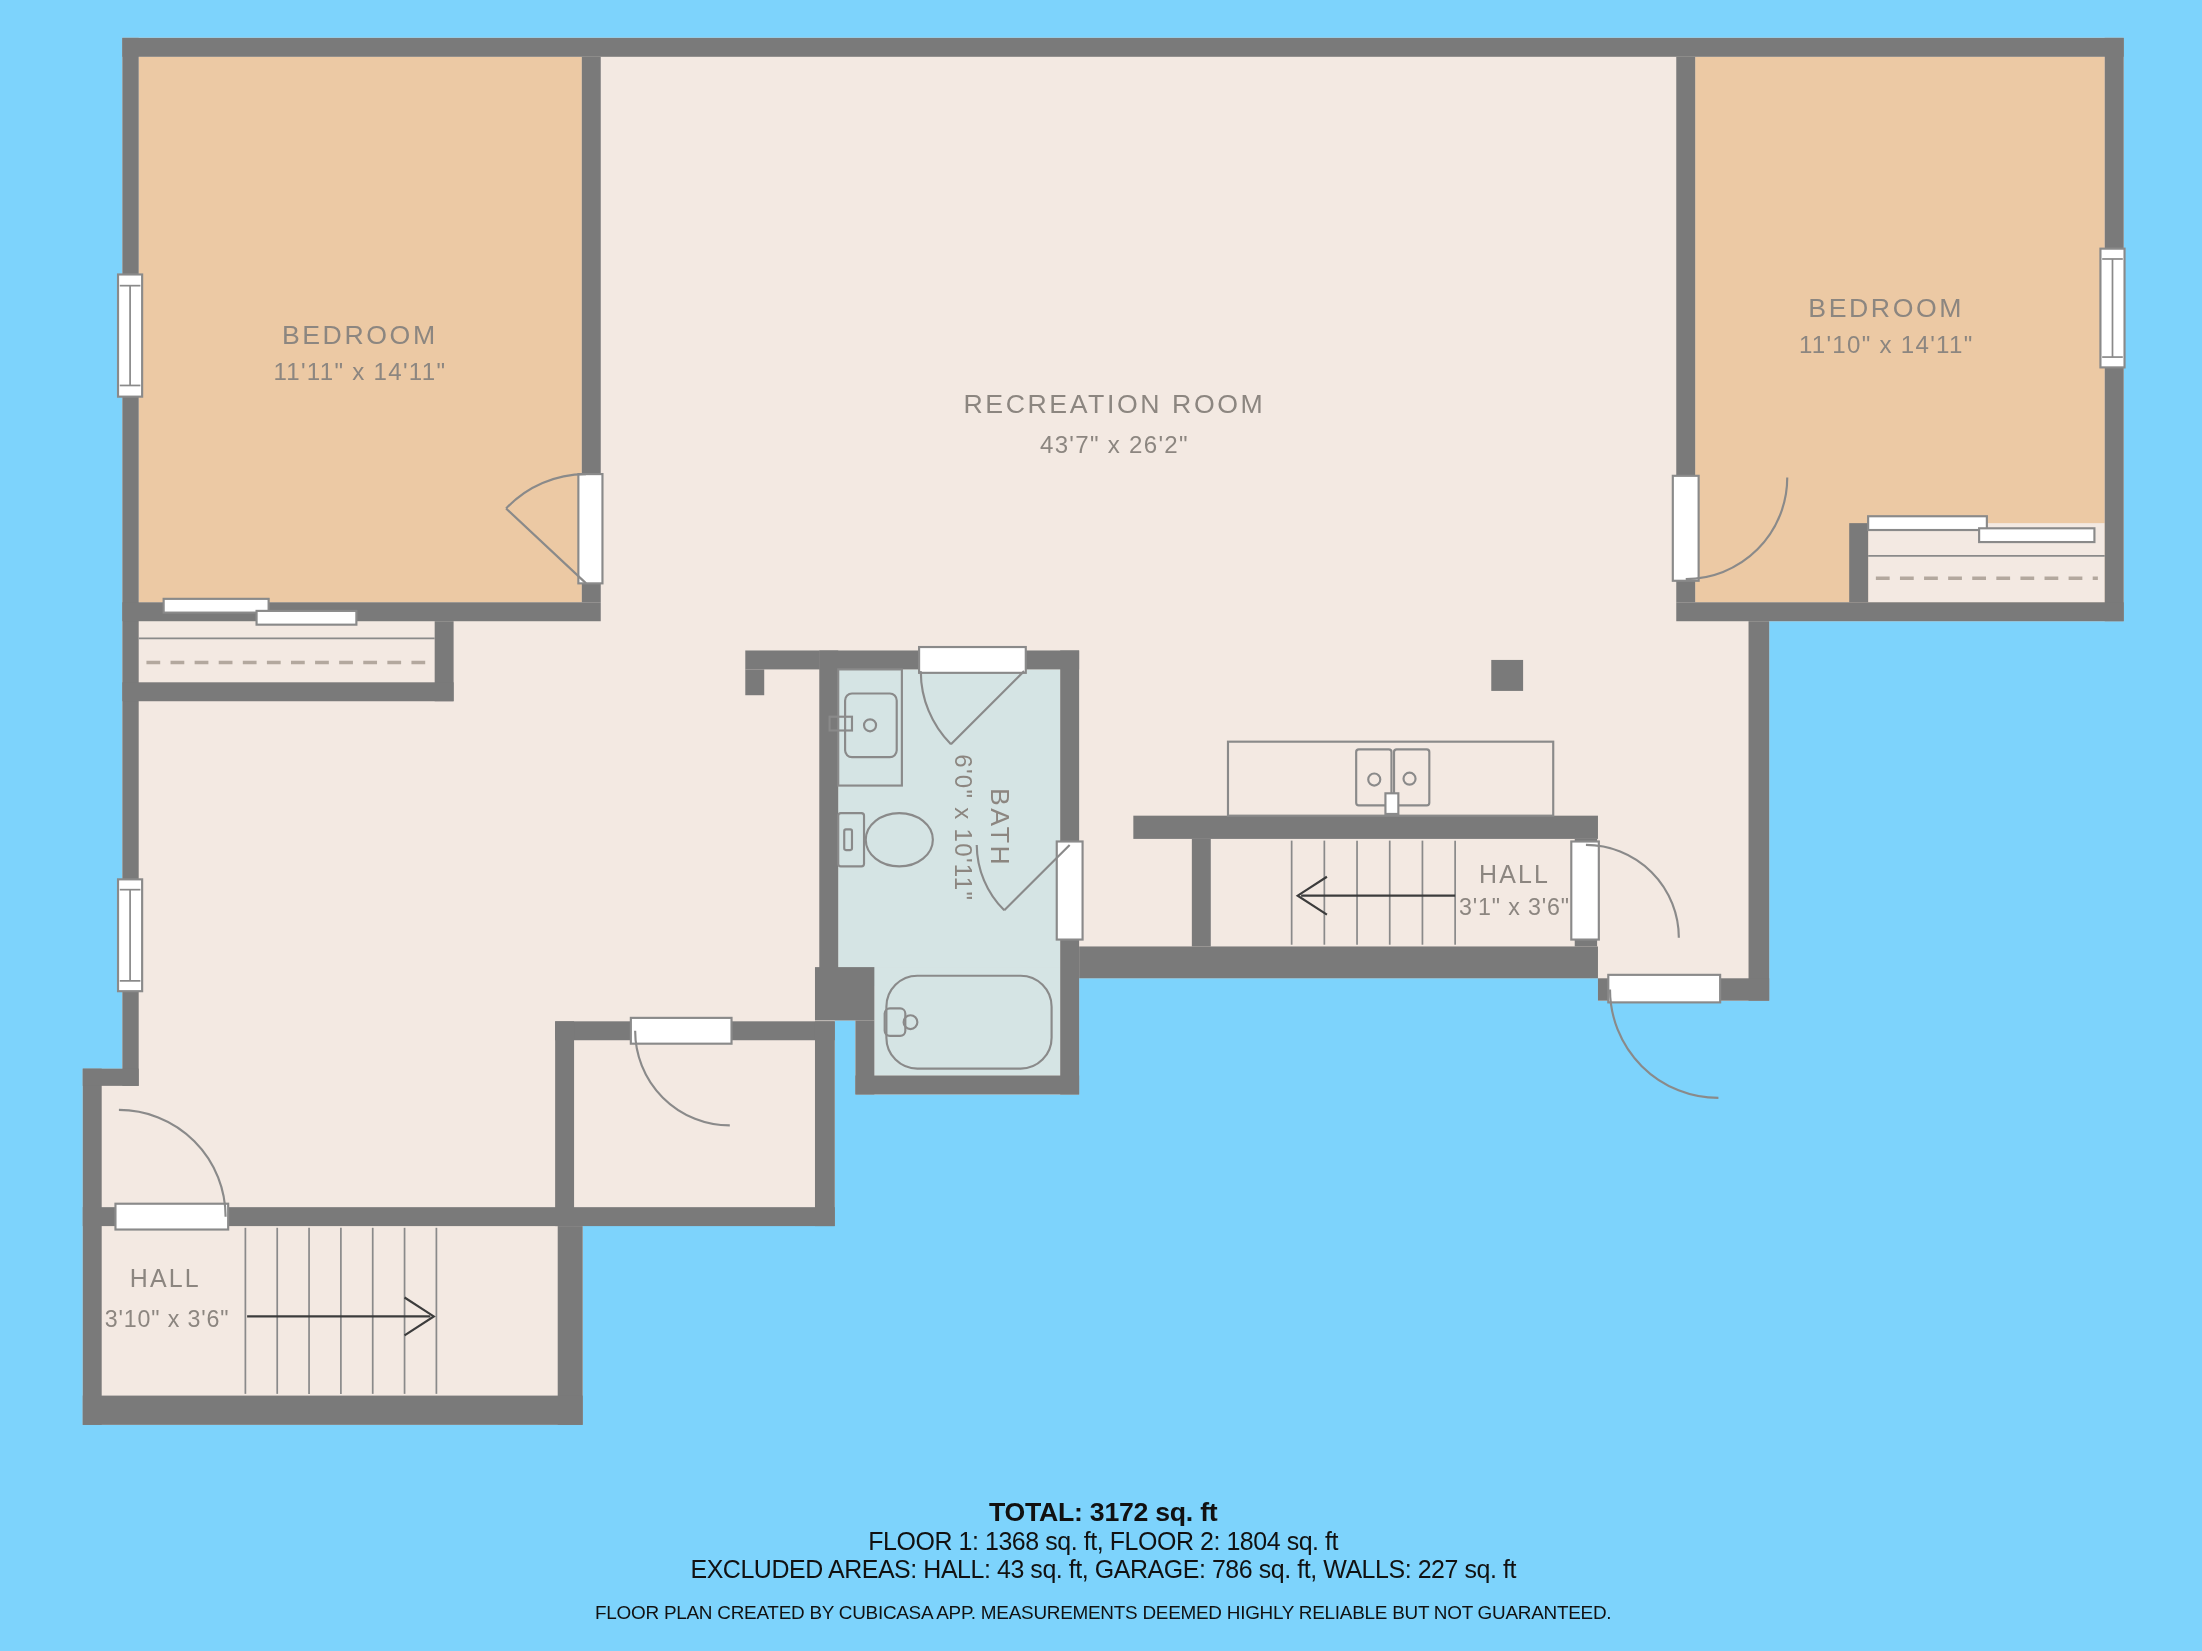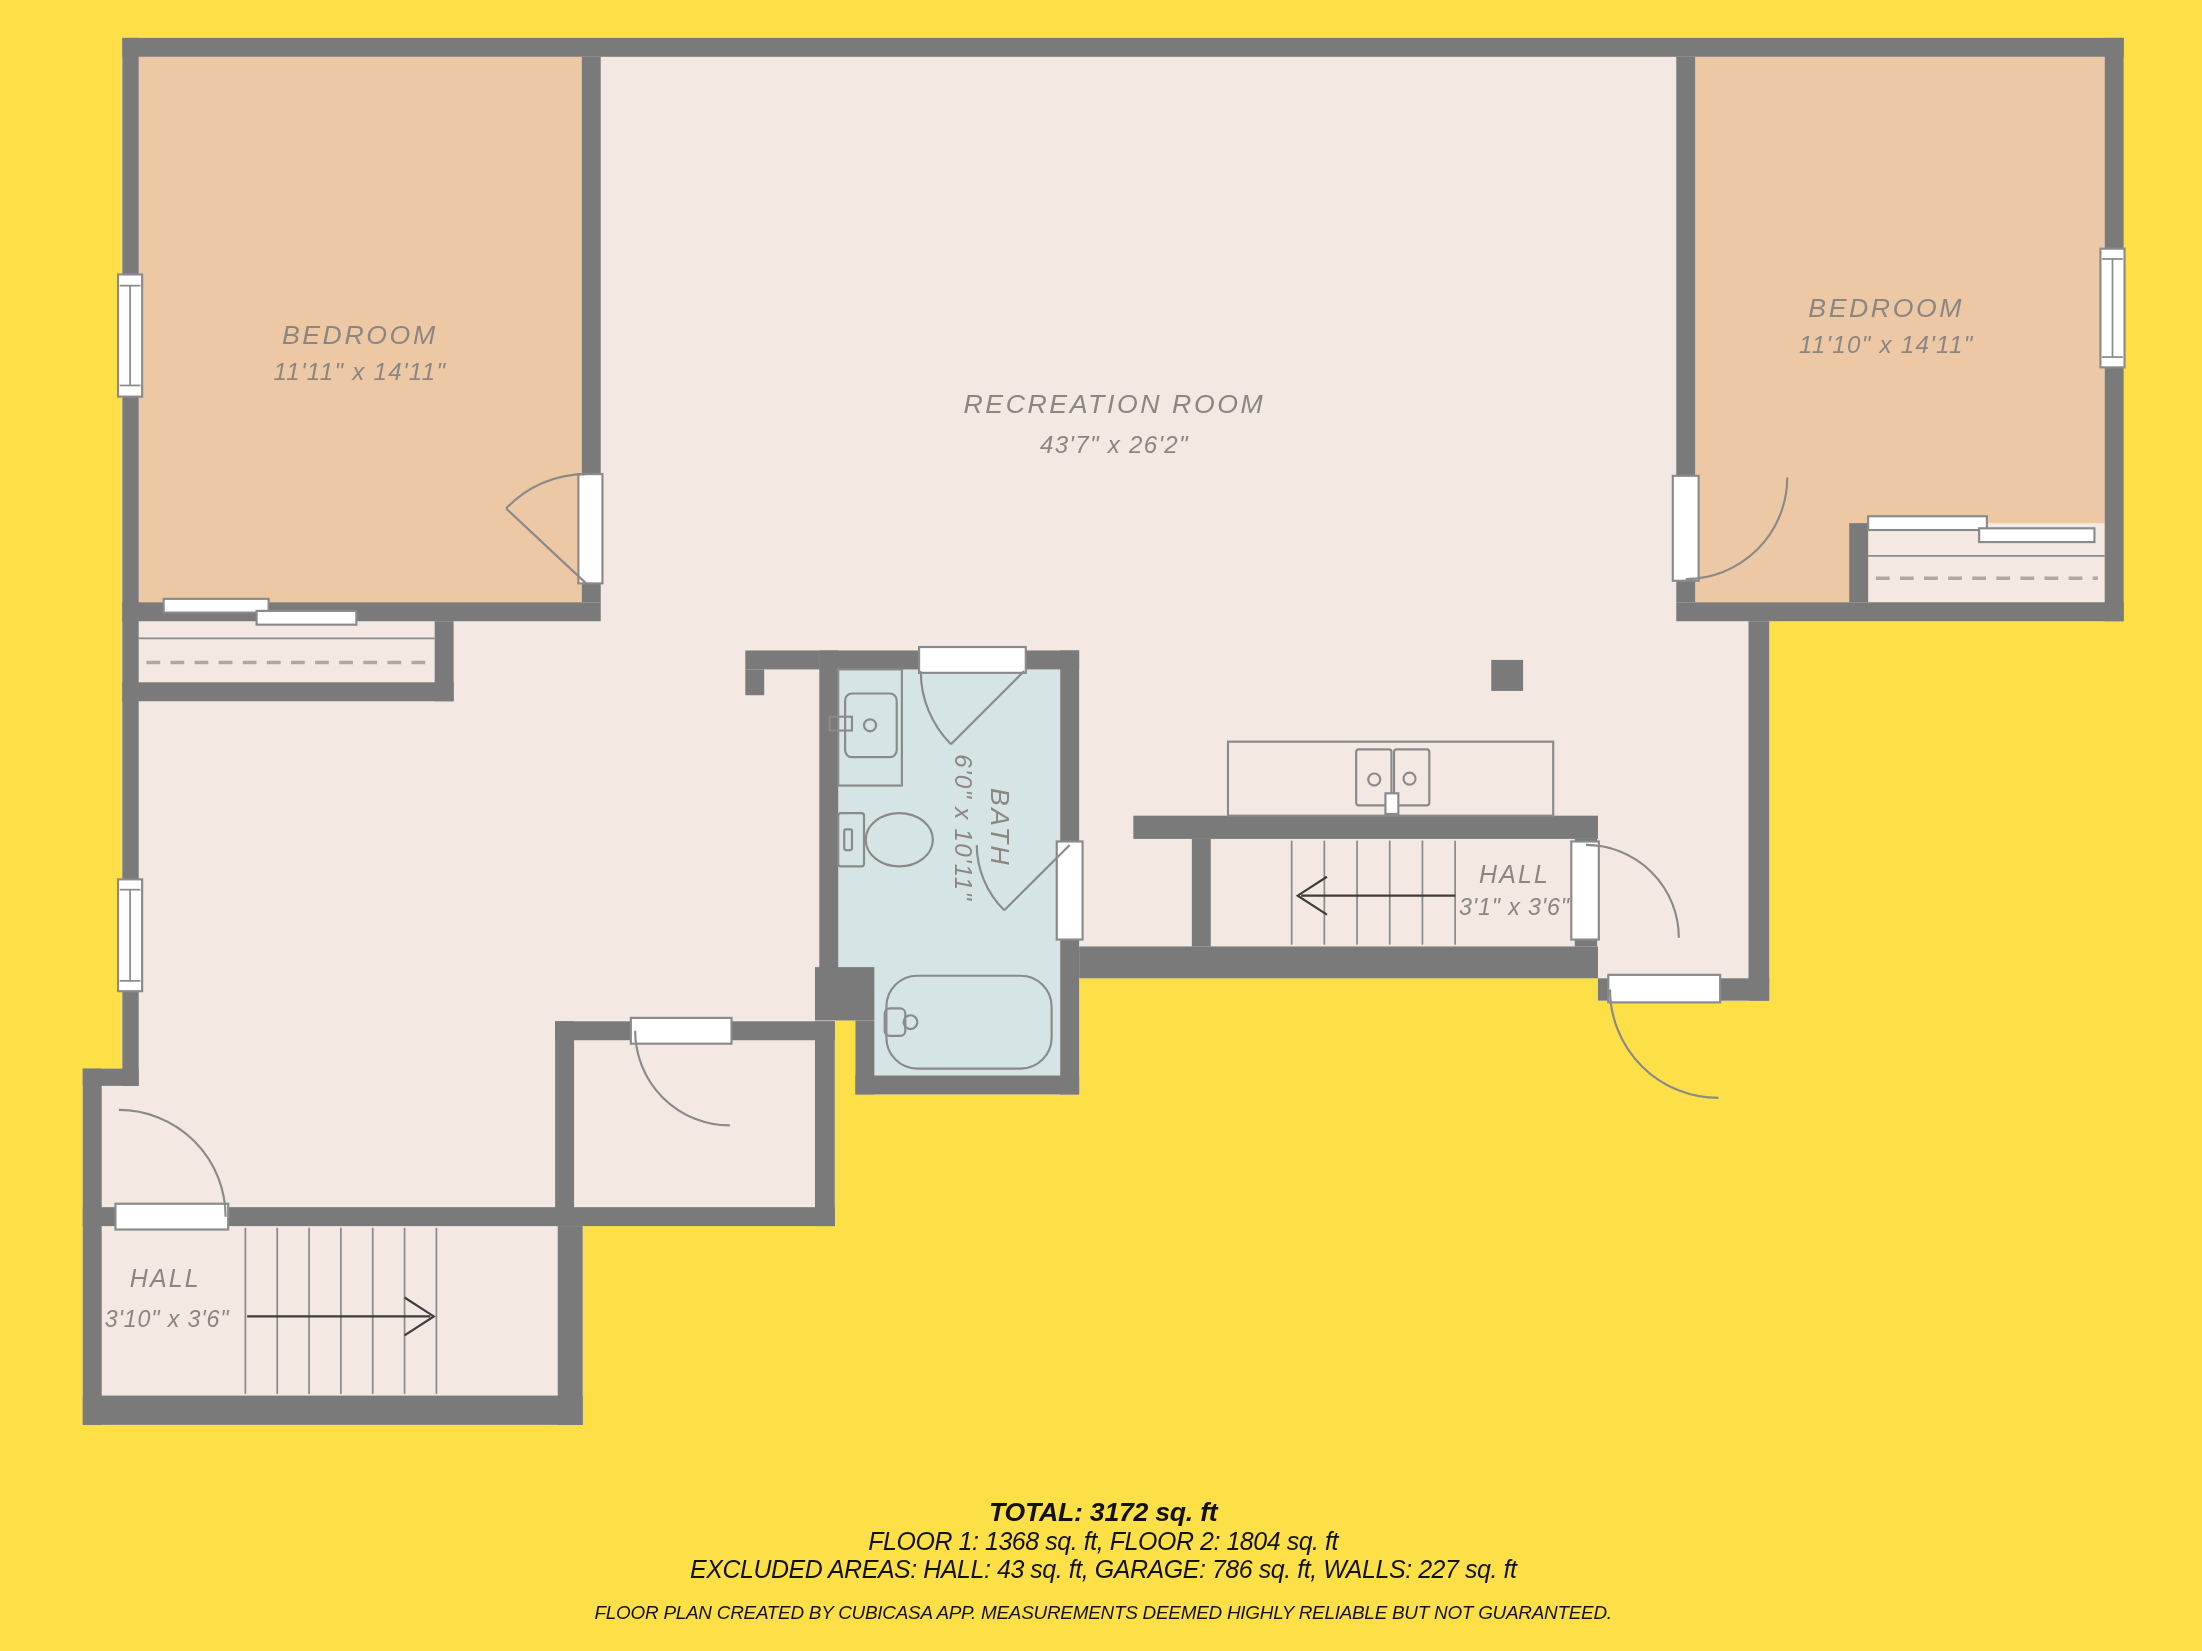--- a/index.html
+++ b/index.html
@@ -7,21 +7,21 @@
     --c-floor:#f3e9e2;
     --c-bedroom:#ecc9a4;
     --c-bath:#d5e4e4;
     --c-fixture:#8a8a8a;
     --c-label:#8c8680;
     --c-dash:#b3a89e;
     --c-arrow:#3c3c3c;
     --c-text:#111111;
   }
   html,body{margin:0;padding:0;background:#ffffff;}
-  .page{width:2203px;height:1652px;background:#fde047;position:relative;font-family:"Liberation Sans",sans-serif;font-style:italic;}
+  .page{width:2203px;height:1652px;background:#7dd3fc;position:relative;font-family:"Liberation Sans",sans-serif;}
   svg{display:block;}
   .floor{fill:var(--c-floor);}
   .bedroom{fill:var(--c-bedroom);}
   .bathfill{fill:var(--c-bath);}
   .wall{fill:var(--c-wall);stroke:none;}
   .fx{stroke:var(--c-fixture);stroke-width:2.5;fill:none;}
   .fxw{stroke:var(--c-fixture);stroke-width:2.5;fill:#ffffff;}
   .thin{stroke:var(--c-fixture);stroke-width:2;fill:none;}
   .dashline{stroke:var(--c-dash);stroke-width:4;stroke-dasharray:16 12;fill:none;}
   .arrow{stroke:var(--c-arrow);stroke-width:2.5;fill:none;}

